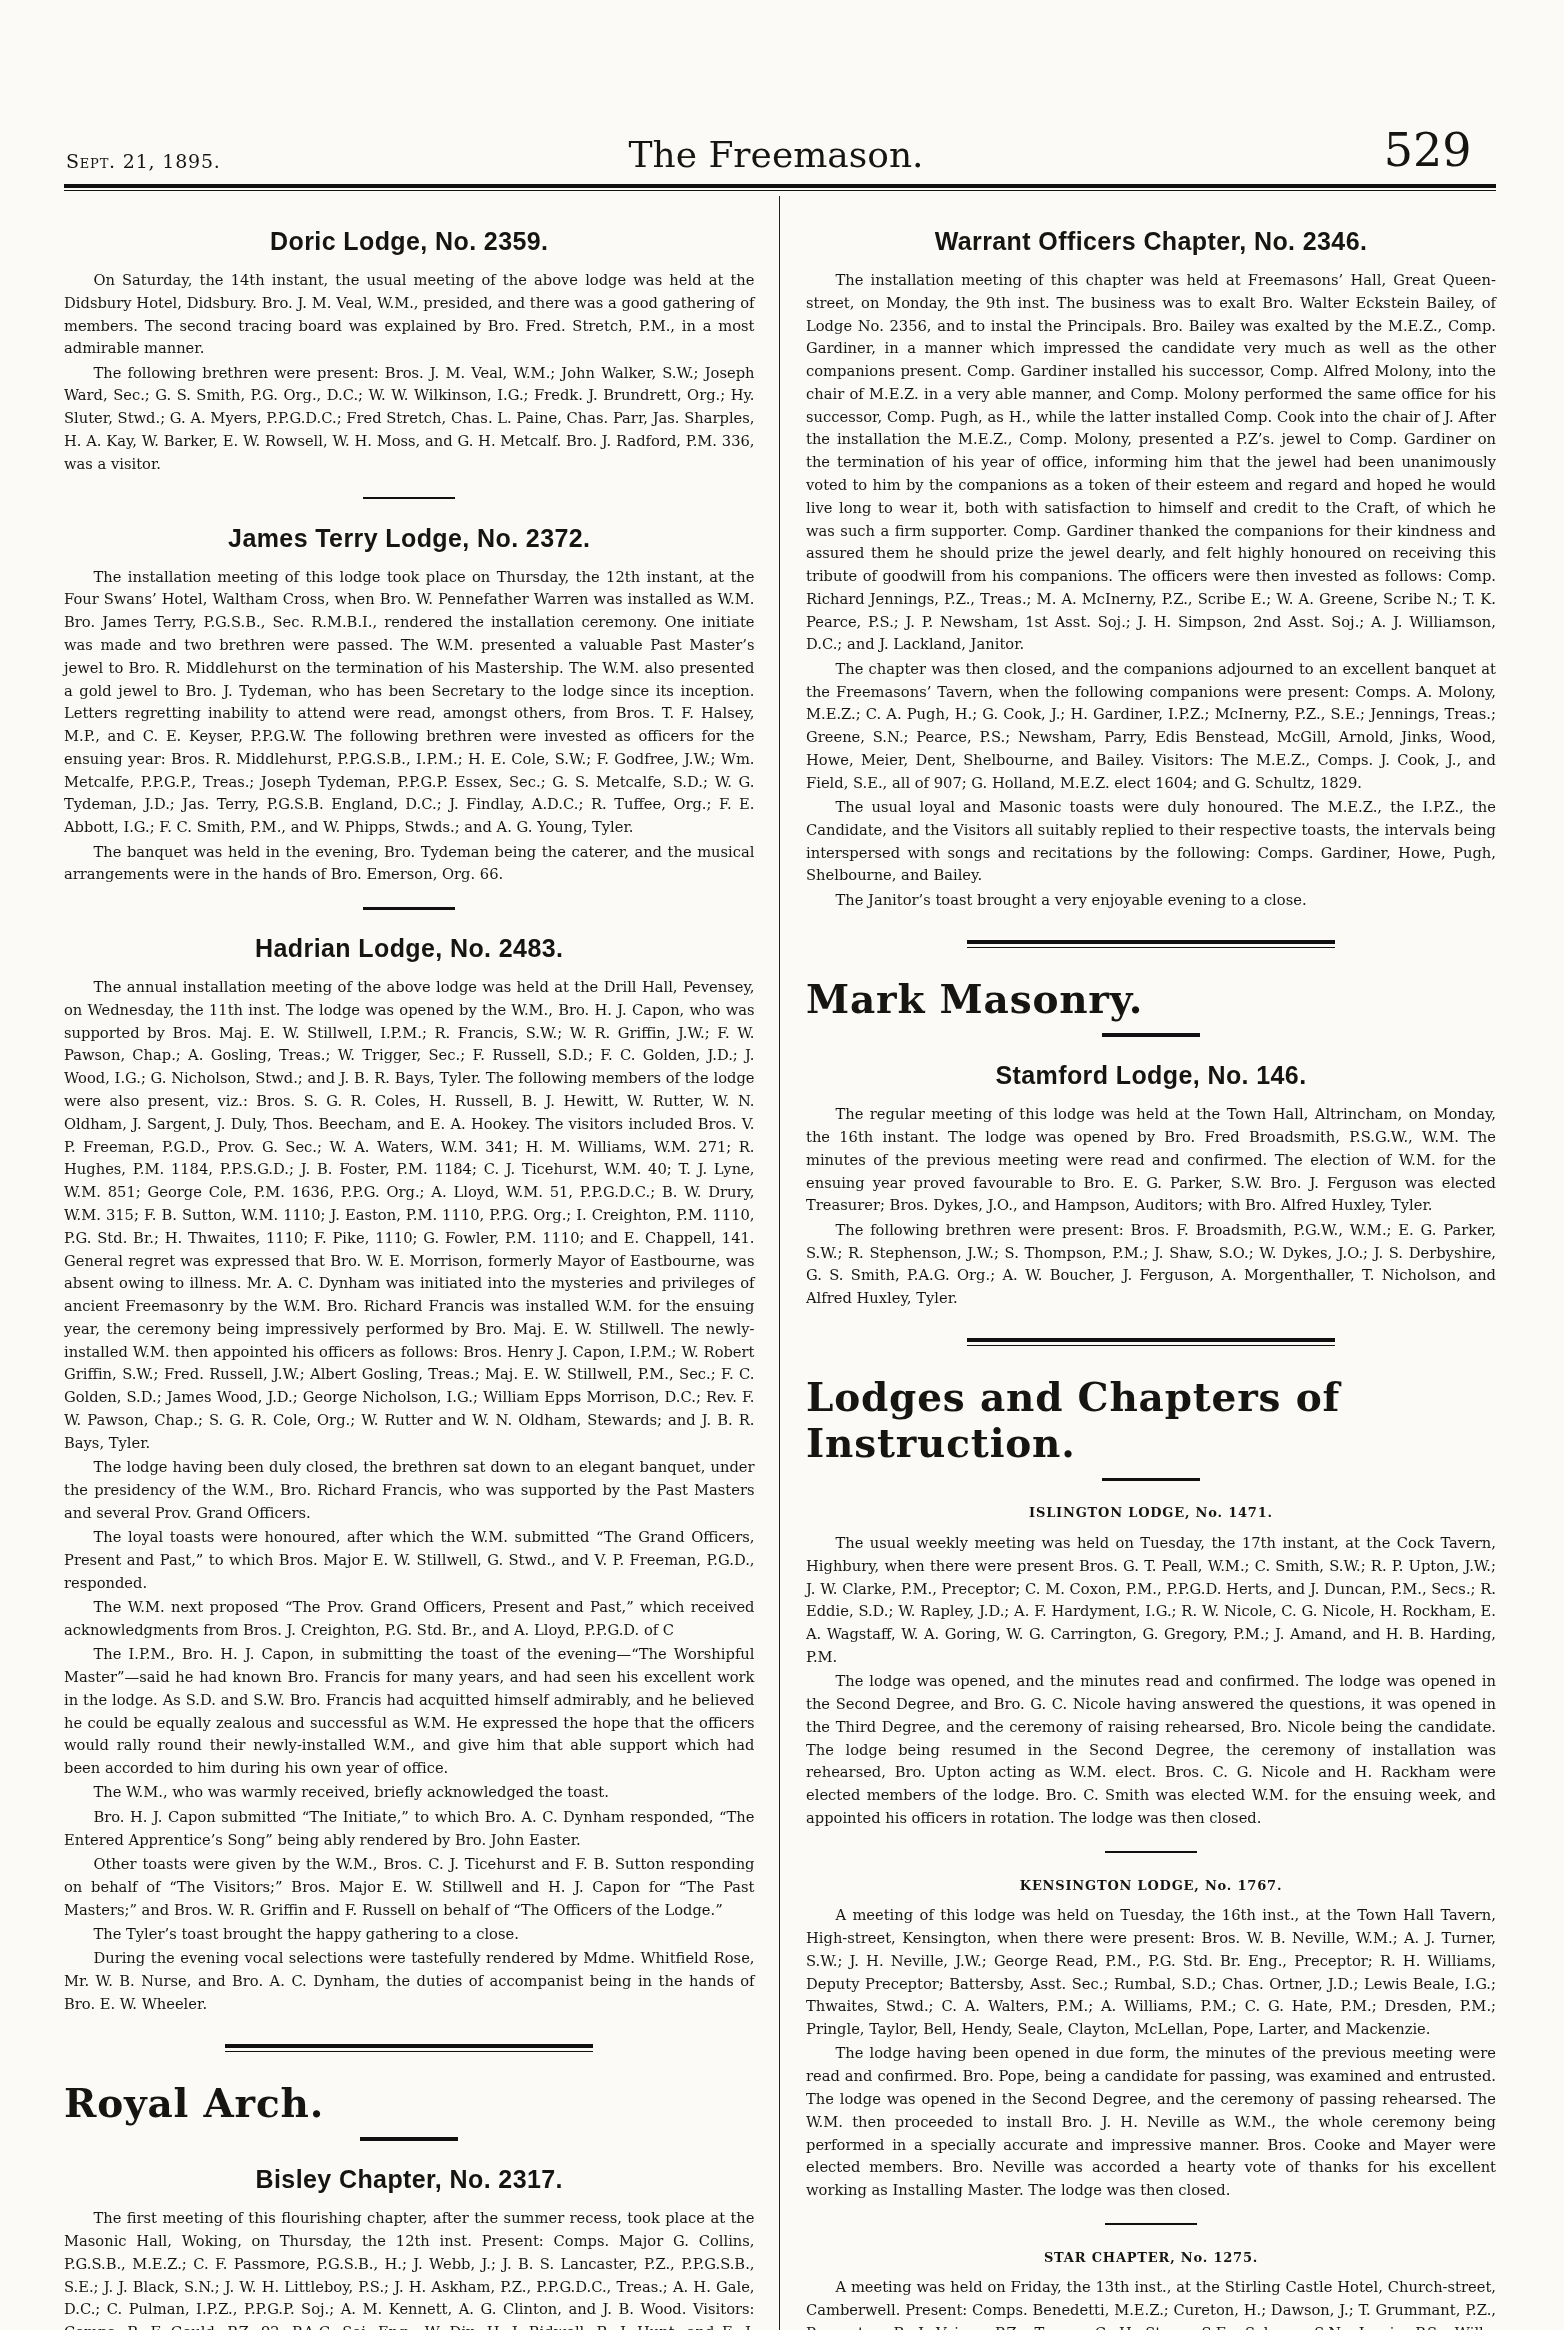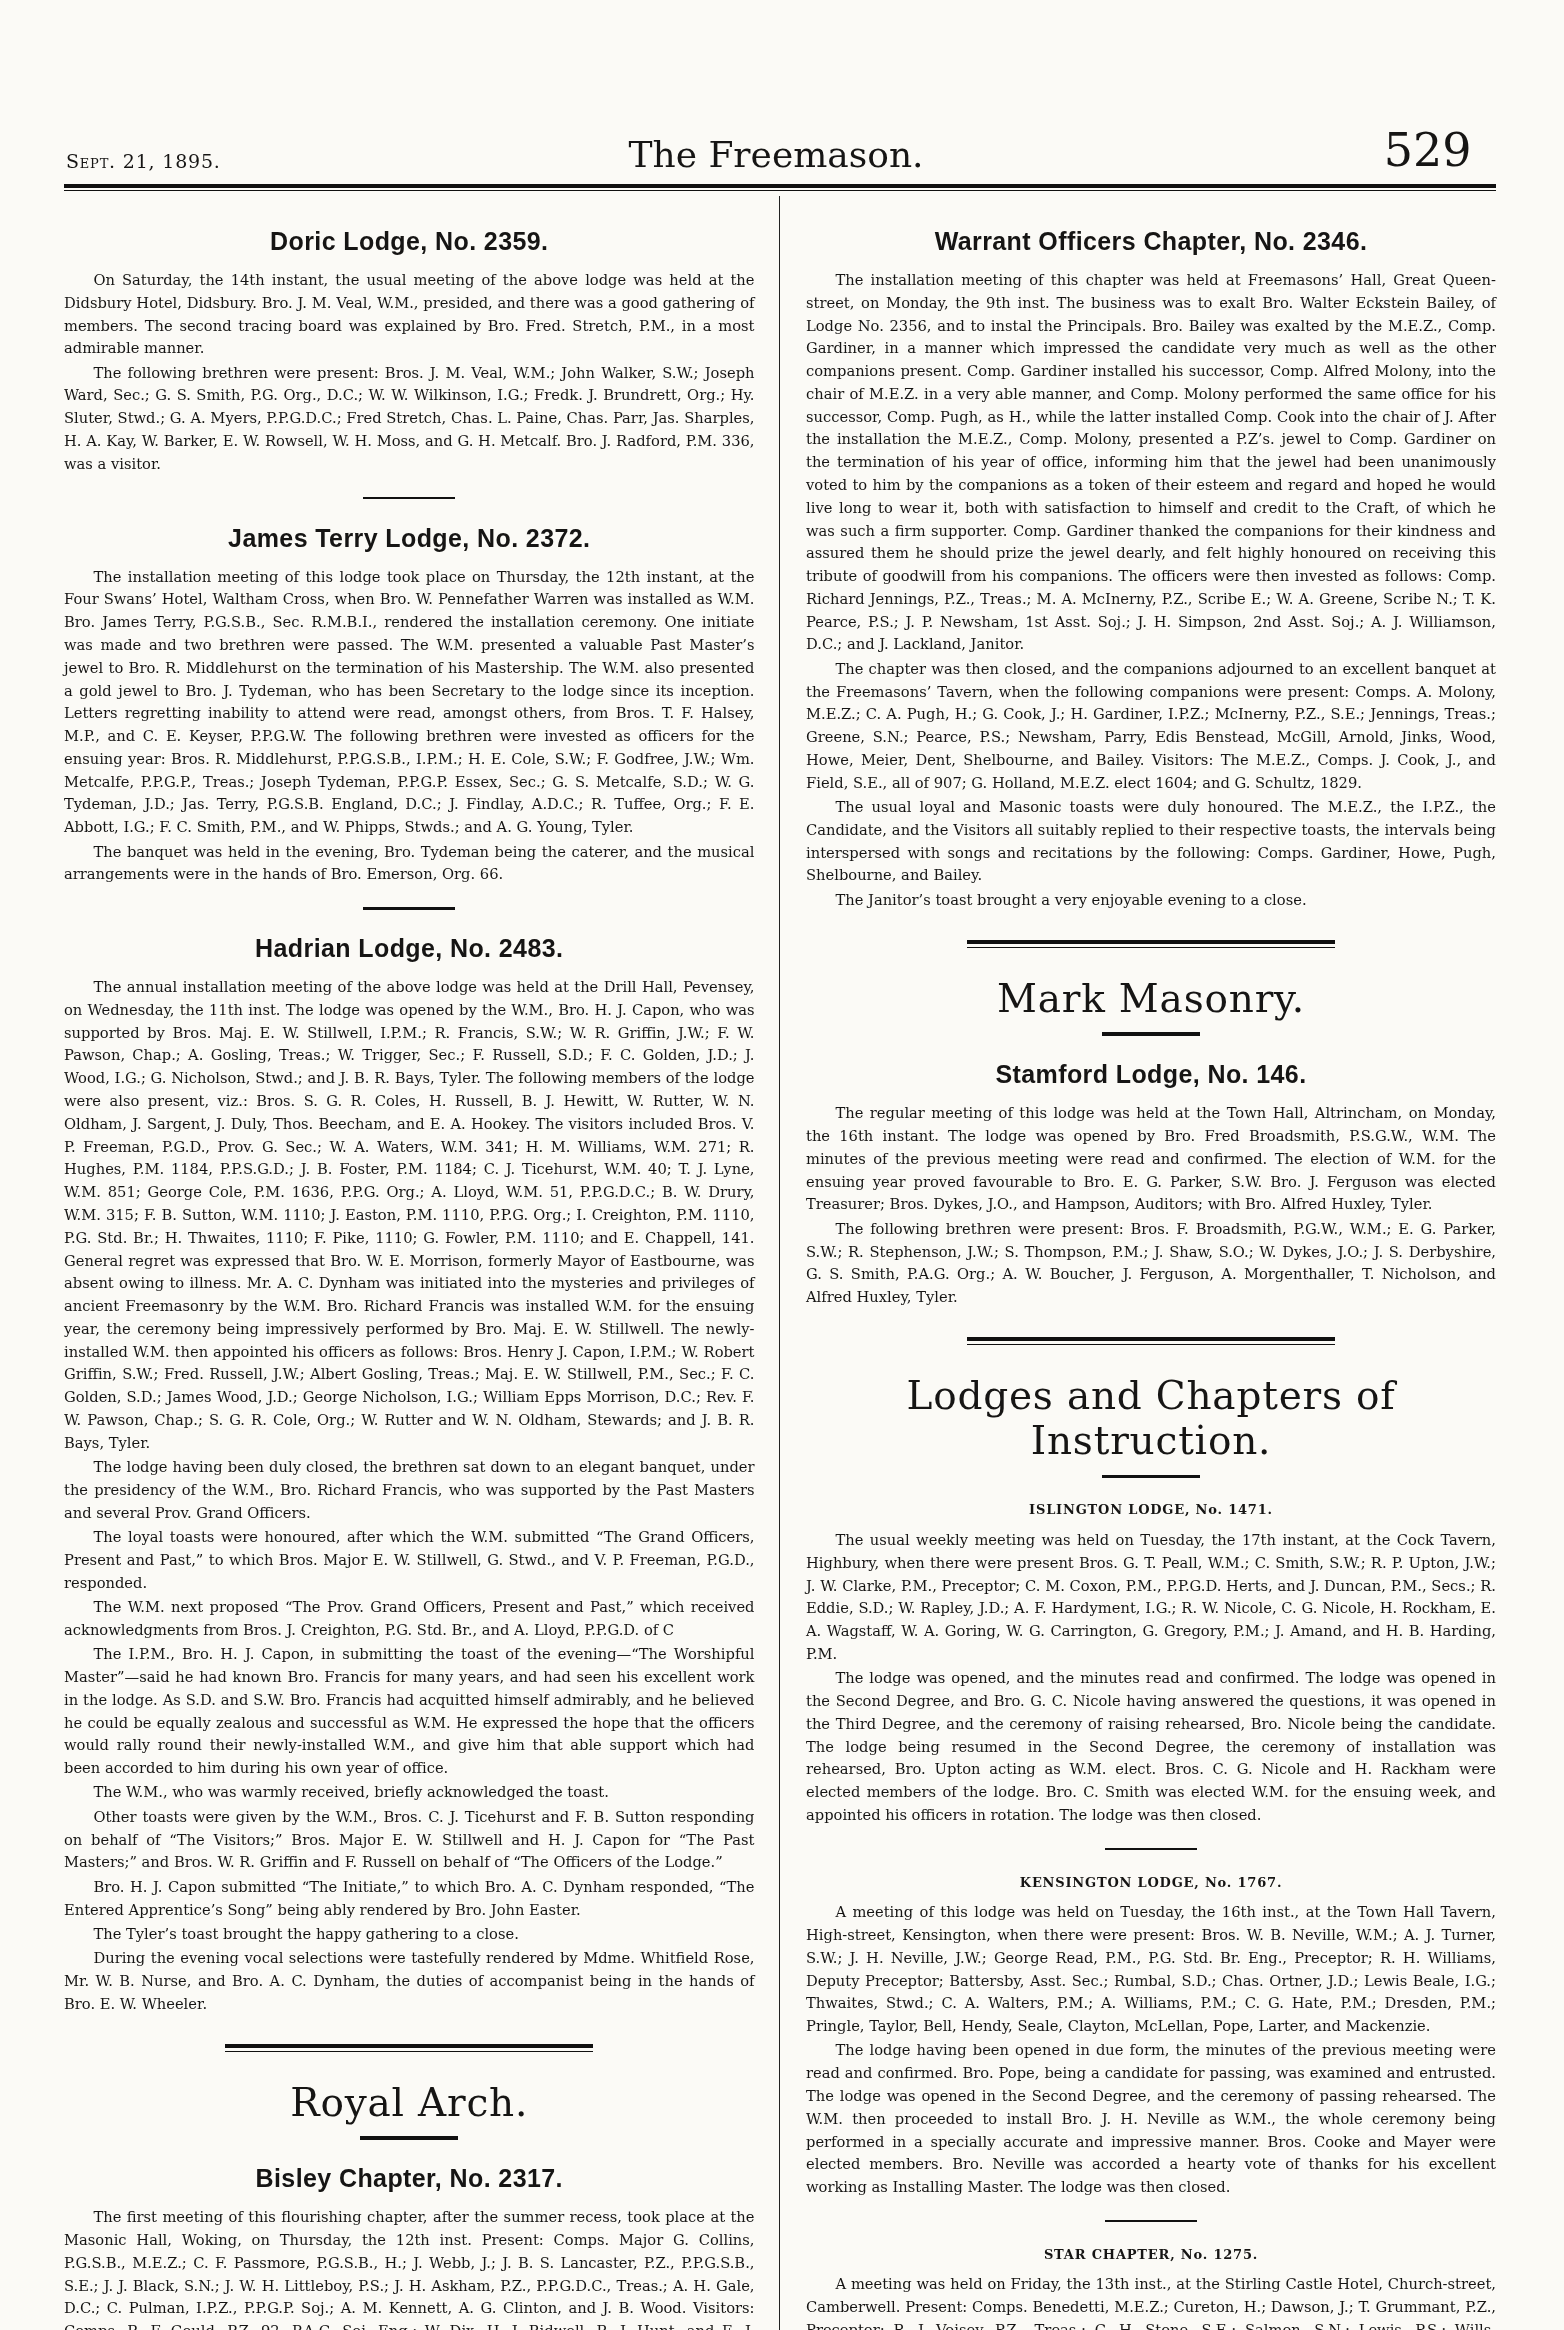--- a/index.html
+++ b/index.html
@@ -26,22 +26,22 @@
   .col.left{padding-right:24.5px;border-right:1.6px solid #222;}
   .col.right{padding-left:26px;}
   .article-title{
     font-family:"Liberation Sans",sans-serif;font-weight:bold;
     font-size:25px;text-align:center;margin:24.5px 0 13px 0;letter-spacing:0.4px;
   }
   .sub-title{
     font-size:13px;text-align:center;margin:24.5px 0 11.5px 0;letter-spacing:0.8px;
   }
   .bl-head{
-    font-family:"DejaVu Serif",serif;font-weight:normal;font-size:39px;
-    text-align:center;margin:28px 0 8.2px 0;letter-spacing:0.8px;
+    font-family:"DejaVu Serif",serif;font-weight:bold;font-size:39px;
+    text-align:left;margin:28px 0 8.2px 0;letter-spacing:0.8px;
   }
   .para{
     font-size:14.7px;line-height:1.55;text-align:justify;margin:0 0 1.6px 0;
     text-indent:29.4px;
   }
   .rule-short{width:92px;height:2.5px;background:#111;margin:21px auto 14.7px auto;}
   .rule-under{width:98px;height:3.3px;background:#111;margin:11.5px auto 16.4px auto;}
   .rule-double{width:368px;margin:28px auto 6.5px auto;border-top:4.1px solid #101010;border-bottom:1.6px solid #101010;height:3.3px;}
 </style>
 </head>
@@ -72,22 +72,22 @@
 
       <div class="rule-short"></div>
 
       <h2 class="article-title">Hadrian Lodge, No. 2483.</h2>
       <p class="para">The annual installation meeting of the above lodge was held at the Drill Hall, Pevensey, on Wednesday, the 11th inst. The lodge was opened by the W.M., Bro. H. J. Capon, who was supported by Bros. Maj. E. W. Stillwell, I.P.M.; R. Francis, S.W.; W. R. Griffin, J.W.; F. W. Pawson, Chap.; A. Gosling, Treas.; W. Trigger, Sec.; F. Russell, S.D.; F. C. Golden, J.D.; J. Wood, I.G.; G. Nicholson, Stwd.; and J. B. R. Bays, Tyler. The following members of the lodge were also present, viz.: Bros. S. G. R. Coles, H. Russell, B. J. Hewitt, W. Rutter, W. N. Oldham, J. Sargent, J. Duly, Thos. Beecham, and E. A. Hookey. The visitors included Bros. V. P. Freeman, P.G.D., Prov. G. Sec.; W. A. Waters, W.M. 341; H. M. Williams, W.M. 271; R. Hughes, P.M. 1184, P.P.S.G.D.; J. B. Foster, P.M. 1184; C. J. Ticehurst, W.M. 40; T. J. Lyne, W.M. 851; George Cole, P.M. 1636, P.P.G. Org.; A. Lloyd, W.M. 51, P.P.G.D.C.; B. W. Drury, W.M. 315; F. B. Sutton, W.M. 1110; J. Easton, P.M. 1110, P.P.G. Org.; I. Creighton, P.M. 1110, P.G. Std. Br.; H. Thwaites, 1110; F. Pike, 1110; G. Fowler, P.M. 1110; and E. Chappell, 141. General regret was expressed that Bro. W. E. Morrison, formerly Mayor of Eastbourne, was absent owing to illness. Mr. A. C. Dynham was initiated into the mysteries and privileges of ancient Freemasonry by the W.M. Bro. Richard Francis was installed W.M. for the ensuing year, the ceremony being impressively performed by Bro. Maj. E. W. Stillwell. The newly-installed W.M. then appointed his officers as follows: Bros. Henry J. Capon, I.P.M.; W. Robert Griffin, S.W.; Fred. Russell, J.W.; Albert Gosling, Treas.; Maj. E. W. Stillwell, P.M., Sec.; F. C. Golden, S.D.; James Wood, J.D.; George Nicholson, I.G.; William Epps Morrison, D.C.; Rev. F. W. Pawson, Chap.; S. G. R. Cole, Org.; W. Rutter and W. N. Oldham, Stewards; and J. B. R. Bays, Tyler.</p>
       <p class="para">The lodge having been duly closed, the brethren sat down to an elegant banquet, under the presidency of the W.M., Bro. Richard Francis, who was supported by the Past Masters and several Prov. Grand Officers.</p>
       <p class="para">The loyal toasts were honoured, after which the W.M. submitted “The Grand Officers, Present and Past,” to which Bros. Major E. W. Stillwell, G. Stwd., and V. P. Freeman, P.G.D., responded.</p>
       <p class="para">The W.M. next proposed “The Prov. Grand Officers, Present and Past,” which received acknowledgments from Bros. J. Creighton, P.G. Std. Br., and A. Lloyd, P.P.G.D. of C</p>
       <p class="para">The I.P.M., Bro. H. J. Capon, in submitting the toast of the evening—“The Worshipful Master”—said he had known Bro. Francis for many years, and had seen his excellent work in the lodge. As S.D. and S.W. Bro. Francis had acquitted himself admirably, and he believed he could be equally zealous and successful as W.M. He expressed the hope that the officers would rally round their newly-installed W.M., and give him that able support which had been accorded to him during his own year of office.</p>
       <p class="para">The W.M., who was warmly received, briefly acknowledged the toast.</p>
+      <p class="para">Bro. H. J. Capon submitted “The Initiate,” to which Bro. A. C. Dynham responded, “The Entered Apprentice’s Song” being ably rendered by Bro. John Easter.</p>
       <p class="para">Other toasts were given by the W.M., Bros. C. J. Ticehurst and F. B. Sutton responding on behalf of “The Visitors;” Bros. Major E. W. Stillwell and H. J. Capon for “The Past Masters;” and Bros. W. R. Griffin and F. Russell on behalf of “The Officers of the Lodge.”</p>
-      <p class="para">Bro. H. J. Capon submitted “The Initiate,” to which Bro. A. C. Dynham responded, “The Entered Apprentice’s Song” being ably rendered by Bro. John Easter.</p>
       <p class="para">The Tyler’s toast brought the happy gathering to a close.</p>
       <p class="para">During the evening vocal selections were tastefully rendered by Mdme. Whitfield Rose, Mr. W. B. Nurse, and Bro. A. C. Dynham, the duties of accompanist being in the hands of Bro. E. W. Wheeler.</p>
 
       <div class="rule-double"></div>
       <h1 class="bl-head">Royal Arch.</h1>
       <div class="rule-under"></div>
 
       <h2 class="article-title">Bisley Chapter, No. 2317.</h2>
       <p class="para">The first meeting of this flourishing chapter, after the summer recess, took place at the Masonic Hall, Woking, on Thursday, the 12th inst. Present: Comps. Major G. Collins, P.G.S.B., M.E.Z.; C. F. Passmore, P.G.S.B., H.; J. Webb, J.; J. B. S. Lancaster, P.Z., P.P.G.S.B., S.E.; J. J. Black, S.N.; J. W. H. Littleboy, P.S.; J. H. Askham, P.Z., P.P.G.D.C., Treas.; A. H. Gale, D.C.; C. Pulman, I.P.Z., P.P.G.P. Soj.; A. M. Kennett, A. G. Clinton, and J. B. Wood. Visitors: Comps. R. F. Gould, P.Z. 92, P.A.G. Soj. Eng.; W. Dix, H. J. Bidwell, R. J. Hunt, and E. J. Madley, all of the Abbey Chapter, No. 2120.</p>
 

